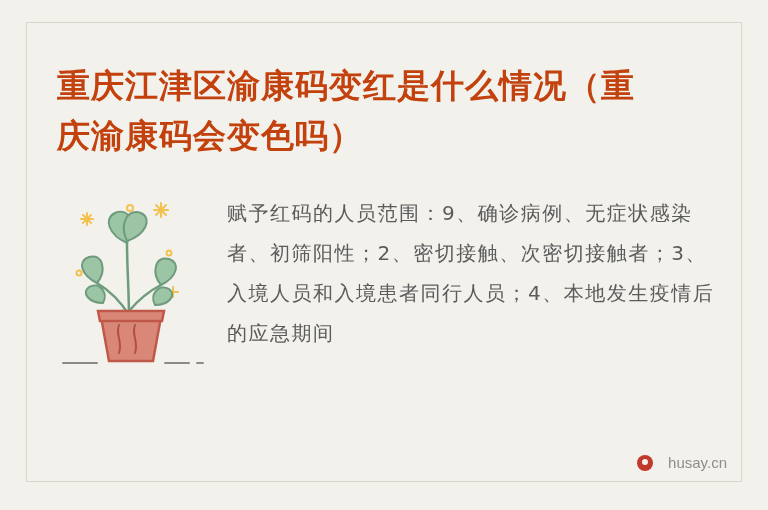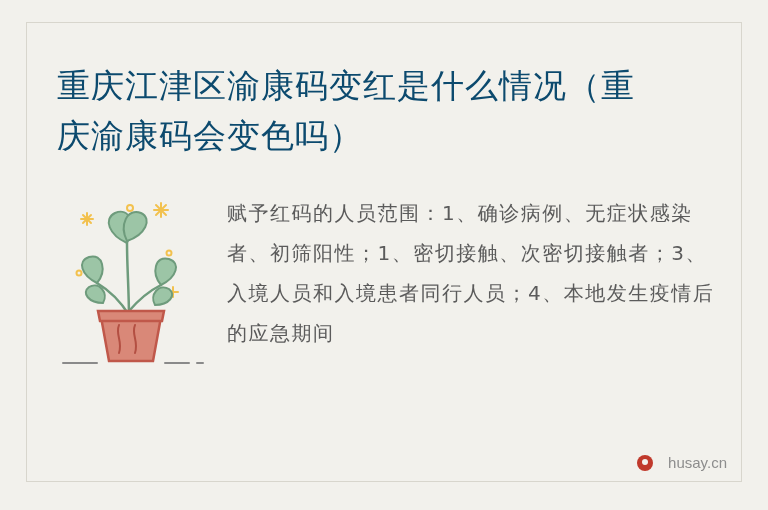--- a/index.html
+++ b/index.html
@@ -23,22 +23,22 @@
     box-sizing: border-box;
     background: #f2f1ec;
   }
   .title {
     position: absolute;
     left: 30px;
     top: 38px;
     width: 600px;
     font-size: 33px;
     line-height: 50px;
-    color: #0c4a6e;
-    font-weight: 400;
+    color: #c2410c;
+    font-weight: 700;
     letter-spacing: 1px;
   }
   .content-row {
     position: absolute;
     left: 30px;
     top: 168px;
     width: 660px;
     display: flex;
     align-items: flex-start;
   }
@@ -139,21 +139,21 @@
         </g>
 
         <g stroke="#8a8a8a" stroke-width="2" stroke-linecap="round">
           <line x1="6" y1="172" x2="40" y2="172"></line>
           <line x1="108" y1="172" x2="132" y2="172"></line>
           <line x1="140" y1="172" x2="146" y2="172"></line>
         </g>
       </svg>
     </div>
 
-    <div class="body-text">赋予红码的人员范围：1、确诊病例、无症状感染者、初筛阳性；1、密切接触、次密切接触者；3、入境人员和入境患者同行人员；4、本地发生疫情后的应急期间</div>
+    <div class="body-text">赋予红码的人员范围：9、确诊病例、无症状感染者、初筛阳性；2、密切接触、次密切接触者；3、入境人员和入境患者同行人员；4、本地发生疫情后的应急期间</div>
   </div>
 
   <div class="watermark">
     <span class="wm-dot"></span>
     <span>husay.cn</span>
   </div>
 
 </div>
 
 </body></html>

